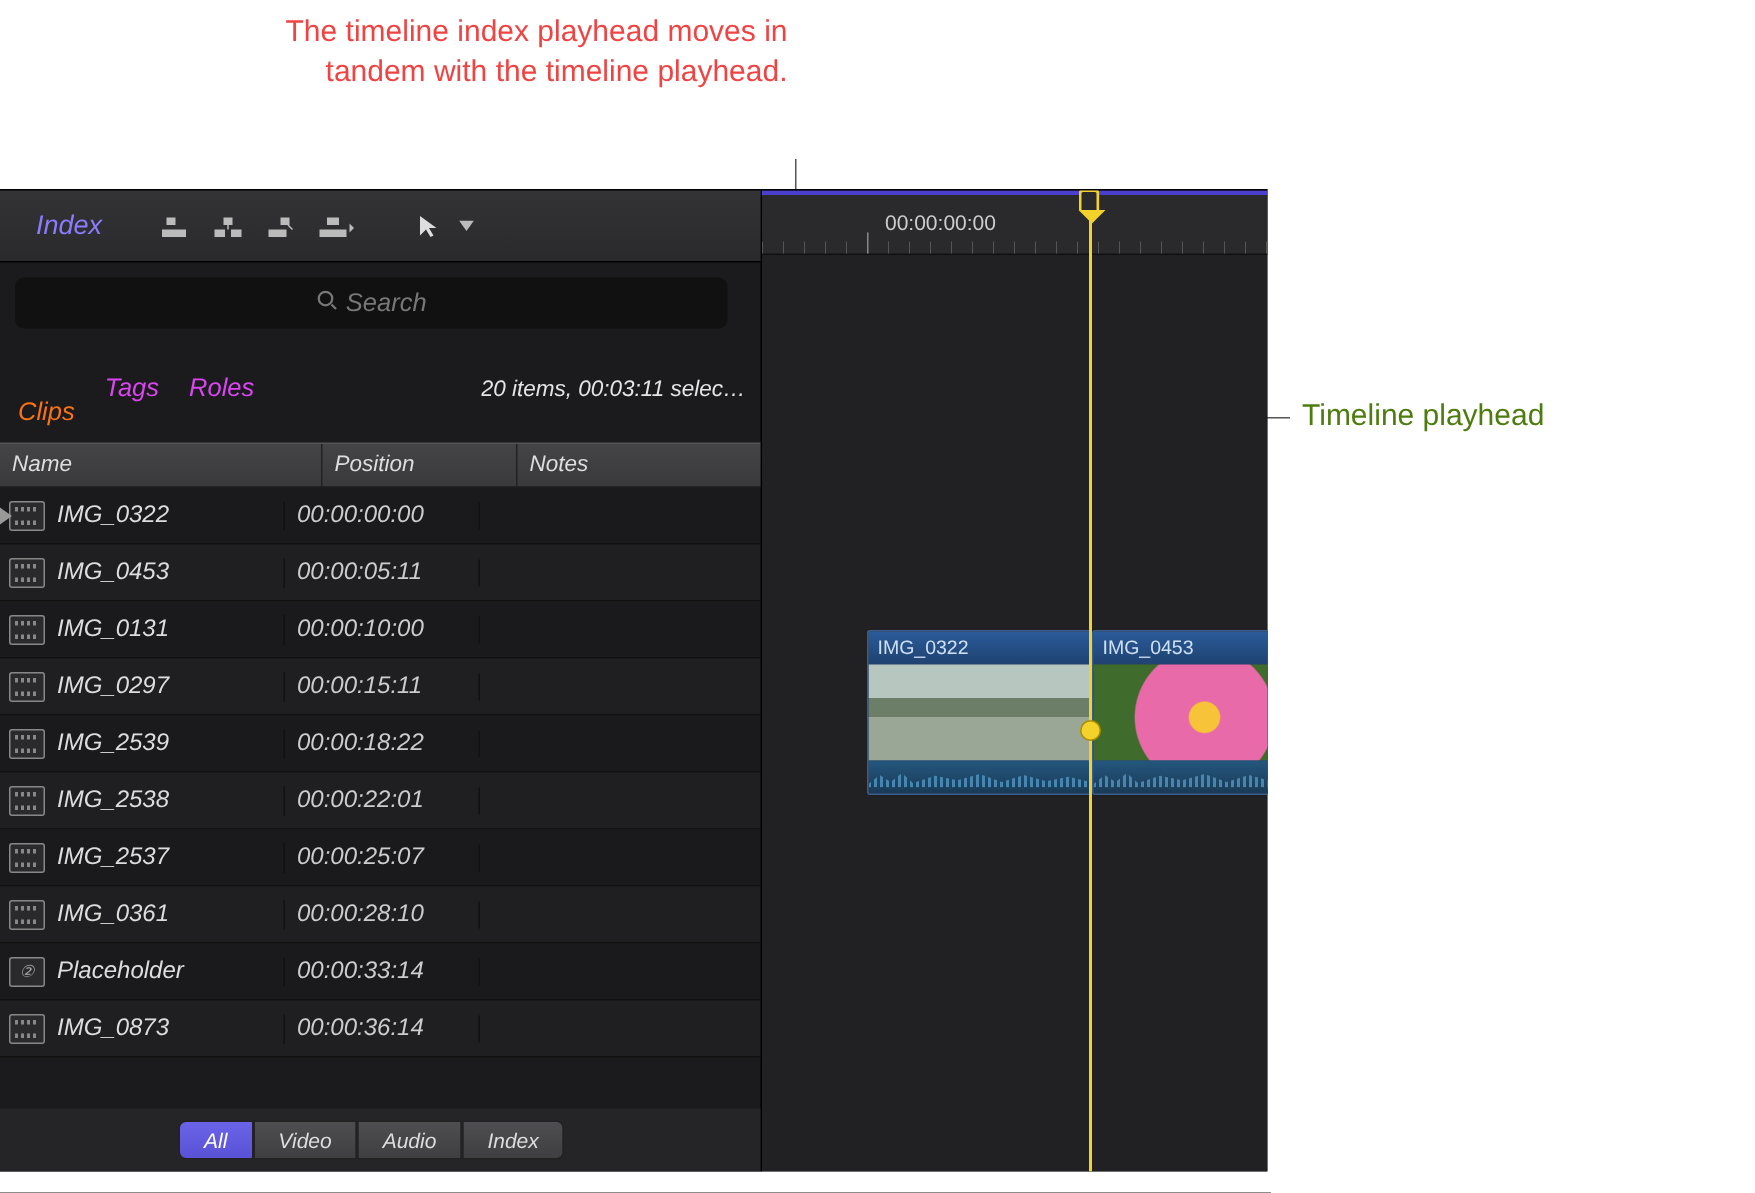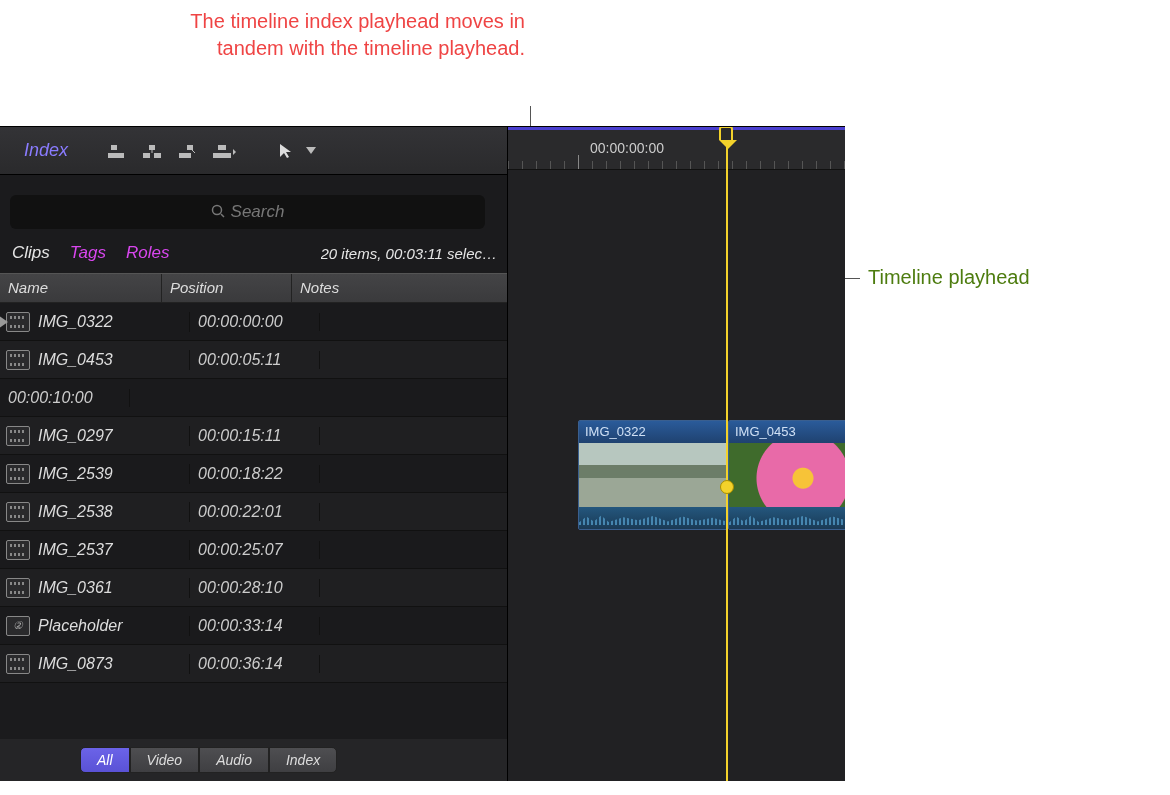--- a/index.html
+++ b/index.html
@@ -75,47 +75,47 @@
     cursor: pointer;
   }
   .tool-icon {
     width: 28px; height: 22px;
     display:flex; align-items:center; justify-content:center;
     color: #bbb;
   }
   .tool-group { display:flex; gap:8px; margin-left:12px;}
   .arrow-group{ margin-left:26px; display:flex; gap:4px; align-items:center;}
   .search-wrap {
-    margin: 20px 22px 8px 10px;
+    margin: 10px 22px 8px 10px;
     background: #111;
     border-radius: 6px;
     height: 34px;
     display:flex; align-items:center; justify-content:center;
     color:#777;
   }
   .search-wrap span.icon { margin-right:6px; font-size:15px;}
   .tabs-row {
     display:flex; align-items:center;
     padding: 6px 10px 10px 12px;
     gap: 20px;
     font-size: 17px;
   }
   .tab { color:#d946ef; cursor:pointer;}
-  .tab.active { color:#e5e5e5;}
+  .tab.active { color:#f97316;margin-top:32px;}
   .status-text { margin-left:auto; color:#e5e5e5; font-size:15px; max-width:210px; white-space:nowrap; overflow:hidden; text-overflow:ellipsis;}
   .columns {
     display:flex;
     background: linear-gradient(#444446,#3a3a3c);
     height: 30px;
     border-top:1px solid #555;
     border-bottom:1px solid #222;
     font-size:15px;
     color:#ddd;
   }
-  .col-name{ width:162px; padding:5px 8px; border-right:1px solid #222;}
+  .col-name{ width:215px; padding:5px 8px; border-right:1px solid #222;}
   .col-pos{ width:130px; padding:5px 8px; border-right:1px solid #222;}
   .col-notes{ flex:1; padding:5px 8px;}
   .rows { flex:1; overflow:hidden;}
   .row {
     display:flex; height:38px; align-items:center;
     border-bottom:1px solid #111;
     font-size:16px;
   }
   .row:nth-child(odd){ background:#1f1f21;}
   .row:nth-child(even){ background:#1a1a1c;}
@@ -143,21 +143,21 @@
   }
   .playhead-marker {
     position:absolute; left:-2px; width:0;height:0;
     border-top:7px solid transparent;
     border-bottom:7px solid transparent;
     border-left:10px solid #999;
   }
   .footer {
     height:42px;
     display:flex; align-items:center; justify-content:flex-start;
-    gap:0; padding-left:80px;
+    gap:0; padding-left:119px;
     background:#252527;
   }
   .seg-btn {
     height:26px; padding:0 16px;
     background: linear-gradient(#4e4e51,#3f3f42);
     border:1px solid #222;
     color:#ddd; font-size:14px;
     display:flex; align-items:center;
     cursor:pointer;
   }
@@ -365,20 +365,24 @@
         </div>
         <div class="row">
           <div class="cell-name">
             <div class="clip-icon"></div>
             <span>IMG_0453</span>
           </div>
           <div class="cell-pos">00:00:05:11</div>
           <div class="cell-notes"></div>
         </div>
         <div class="row">
+          <div class="cell-name">
+            <div class="clip-icon"></div>
+            <span>IMG_0131</span>
+          </div>
           <div class="cell-pos">00:00:10:00</div>
           <div class="cell-notes"></div>
         </div>
         <div class="row">
           <div class="cell-name">
             <div class="clip-icon"></div>
             <span>IMG_0297</span>
           </div>
           <div class="cell-pos">00:00:15:11</div>
           <div class="cell-notes"></div>

